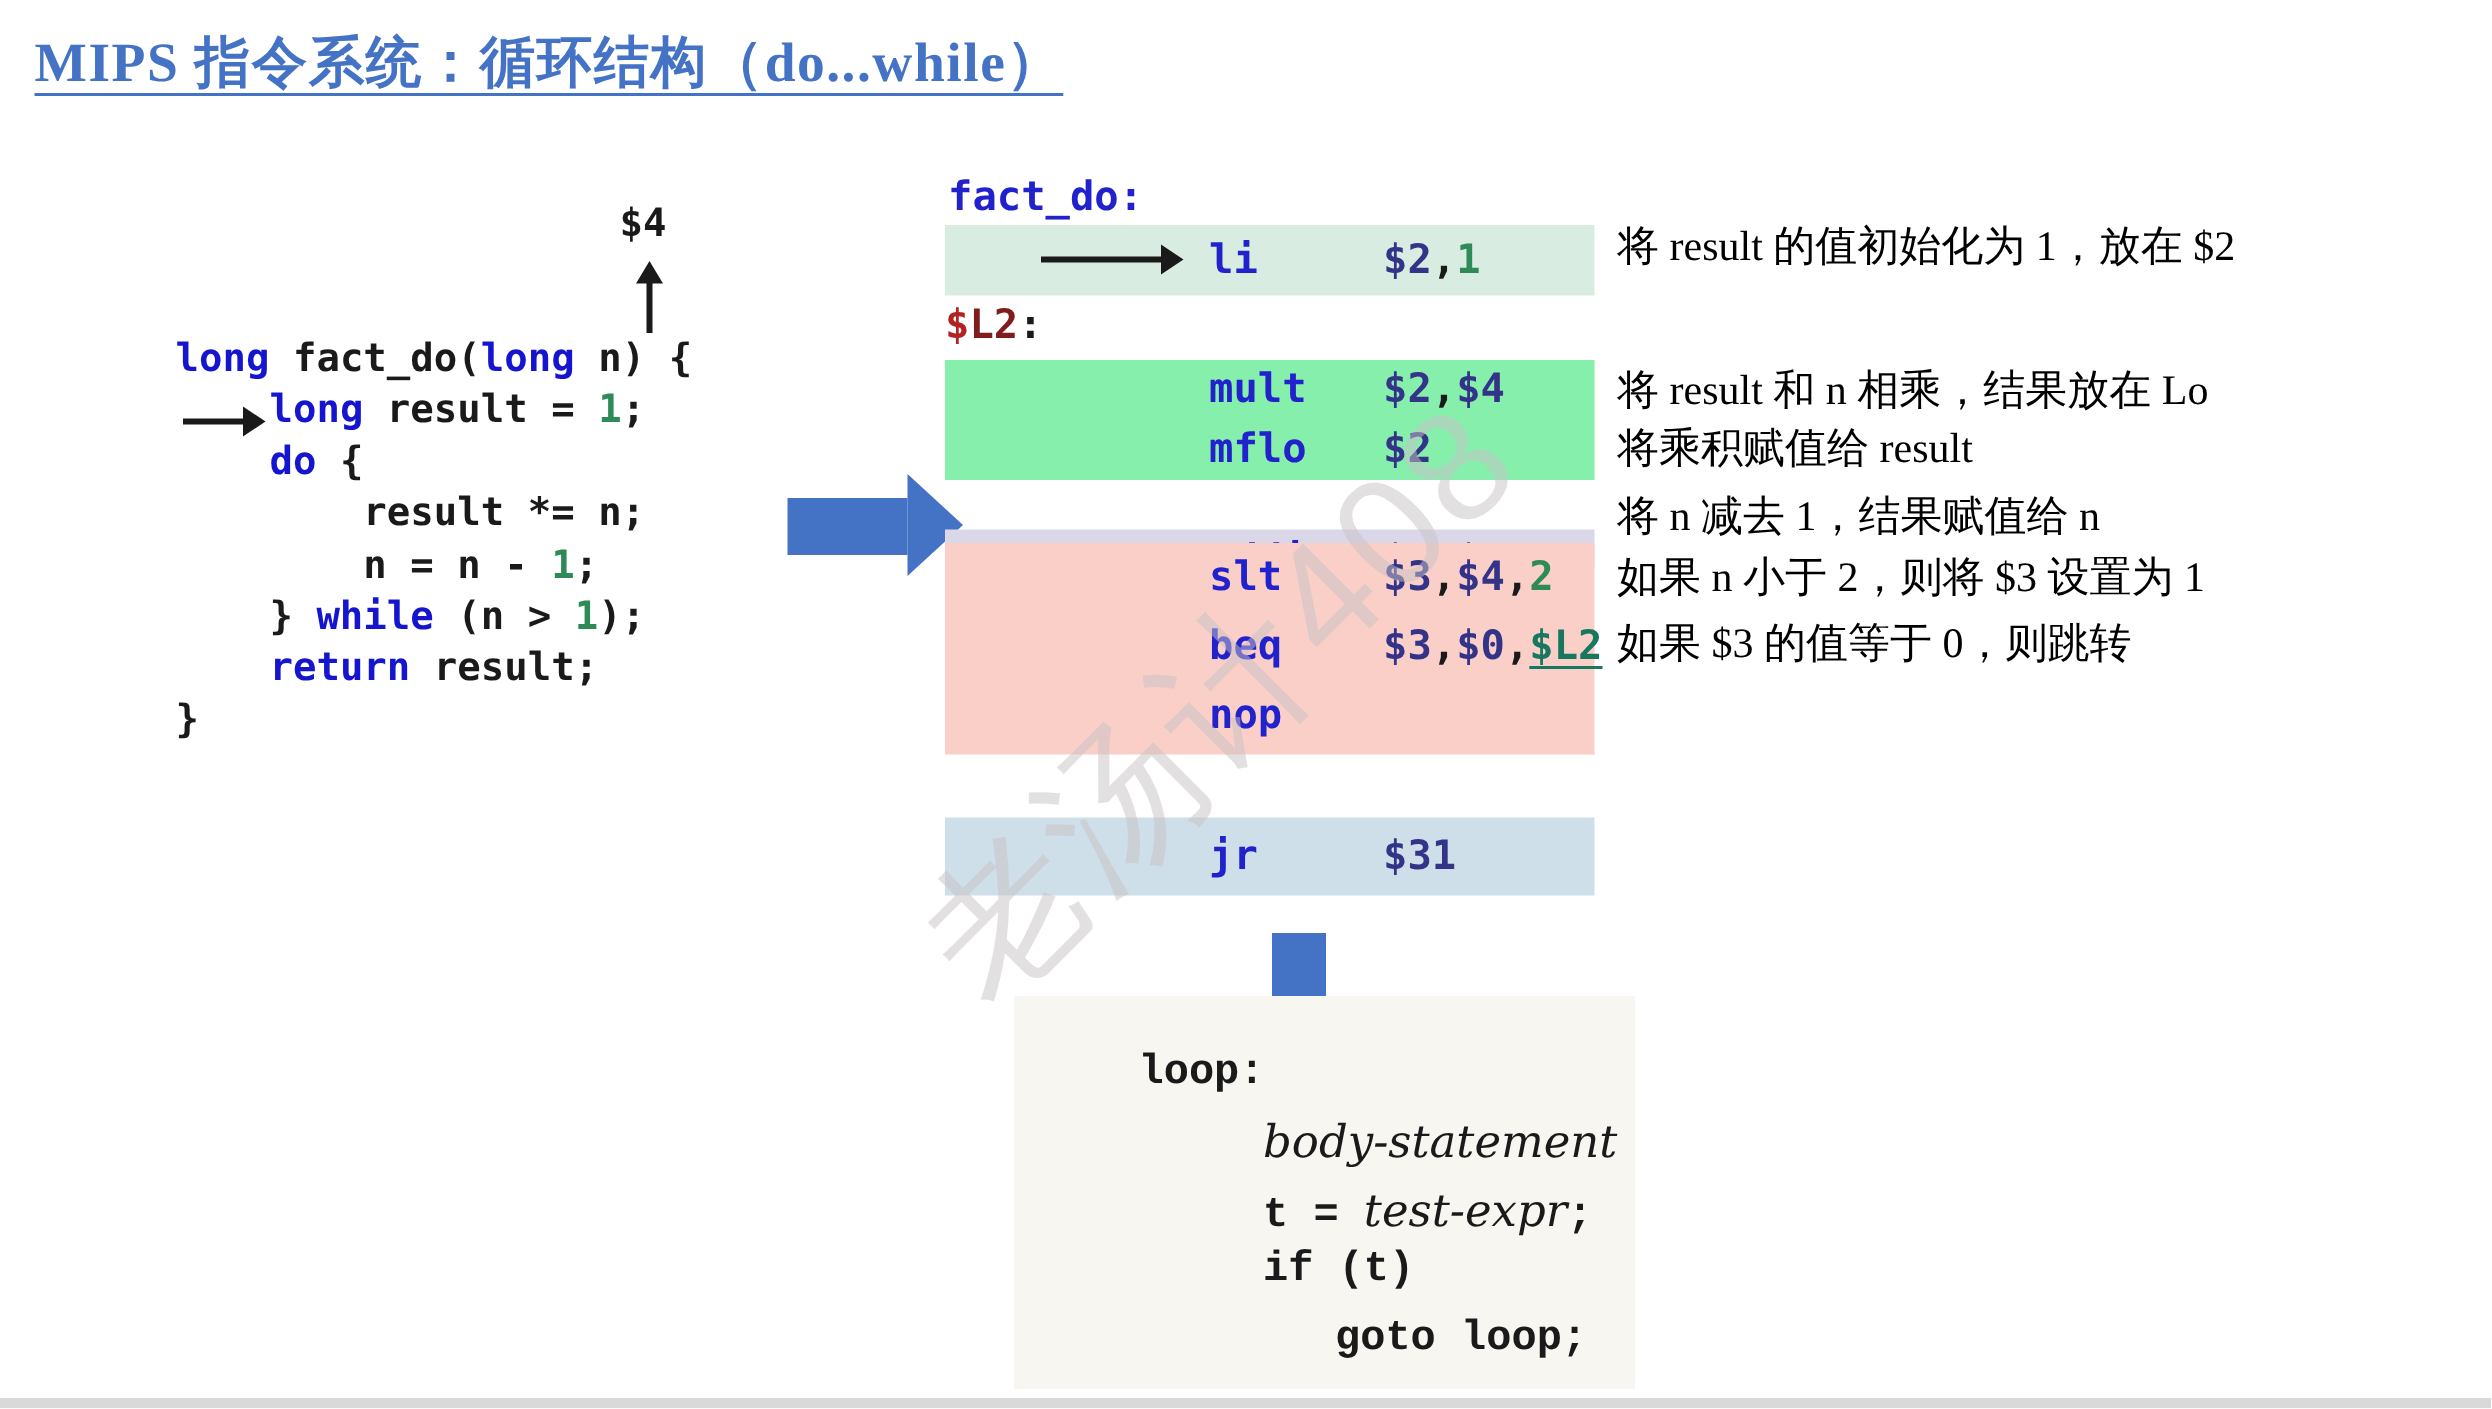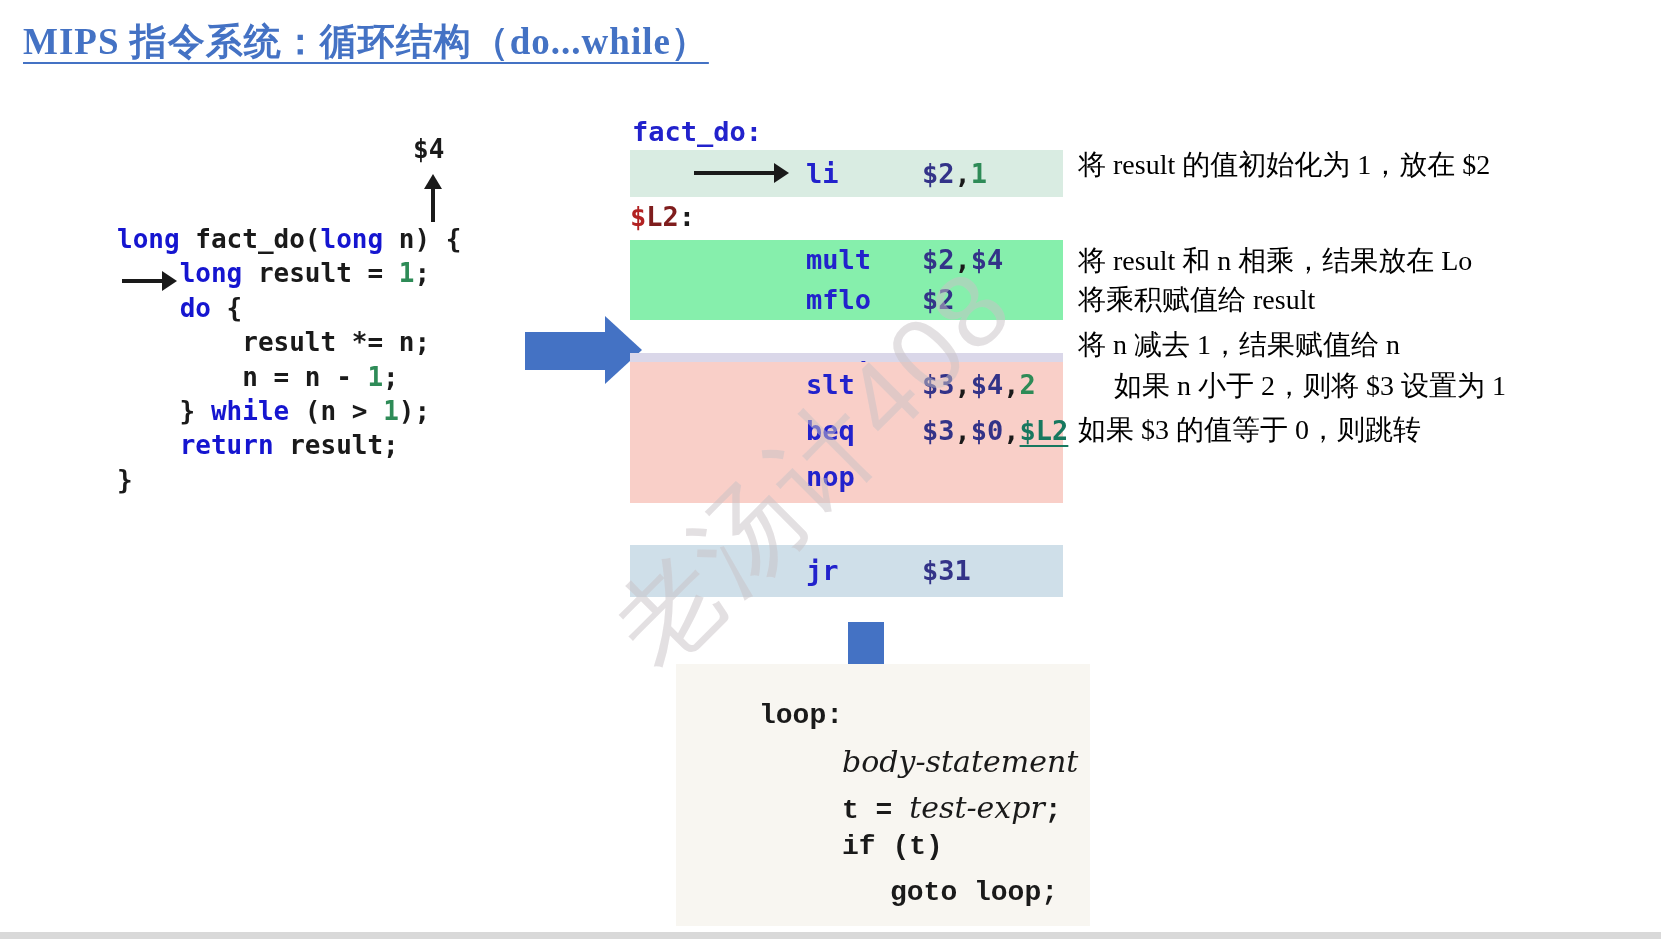--- a/index.html
+++ b/index.html
@@ -159,21 +159,21 @@
 
   <div>
     <div class="stem" style="left:694px; top:171px; width:80px; height:4px;"></div>
     <div class="head-right" style="left:774px; top:163px; border-top:10px solid transparent; border-bottom:10px solid transparent; border-left:15px solid #1a1a1a;"></div>
   </div>
 
   <div class="anno" style="top:148px;">将 result 的值初始化为 1，放在 $2</div>
   <div class="anno" style="top:244px;">将 result 和 n 相乘，结果放在 Lo</div>
   <div class="anno" style="top:283px;">将乘积赋值给 result</div>
   <div class="anno" style="top:328px;">将 n 减去 1，结果赋值给 n</div>
-  <div class="anno" style="top:369px;margin-left:36px;">如果 n 小于 2，则将 $3 设置为 1</div>
+  <div class="anno" style="top:369px;">如果 n 小于 2，则将 $3 设置为 1</div>
   <div class="anno" style="top:413px;">如果 $3 的值等于 0，则跳转</div>
 
   <div>
     <div class="stem blue" style="left:848px; top:622px; width:36px; height:46px;"></div>
     <div class="head-right" style="left:827px; top:668px; border-left:39px solid transparent; border-right:39px solid transparent; border-top:34px solid #4472c4;"></div>
   </div>
 
   <div class="scan-bg"></div>
   <div class="tw" style="left:735px; top:700px;">loop:</div>
   <div class="tw ital" style="left:818px; top:744px;">body-statement</div>

